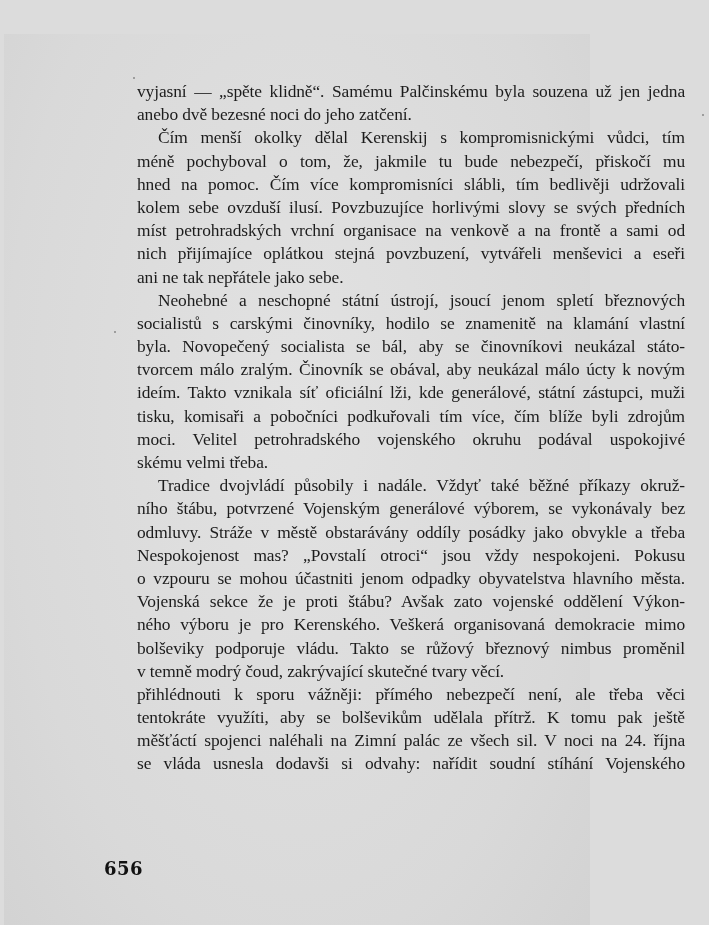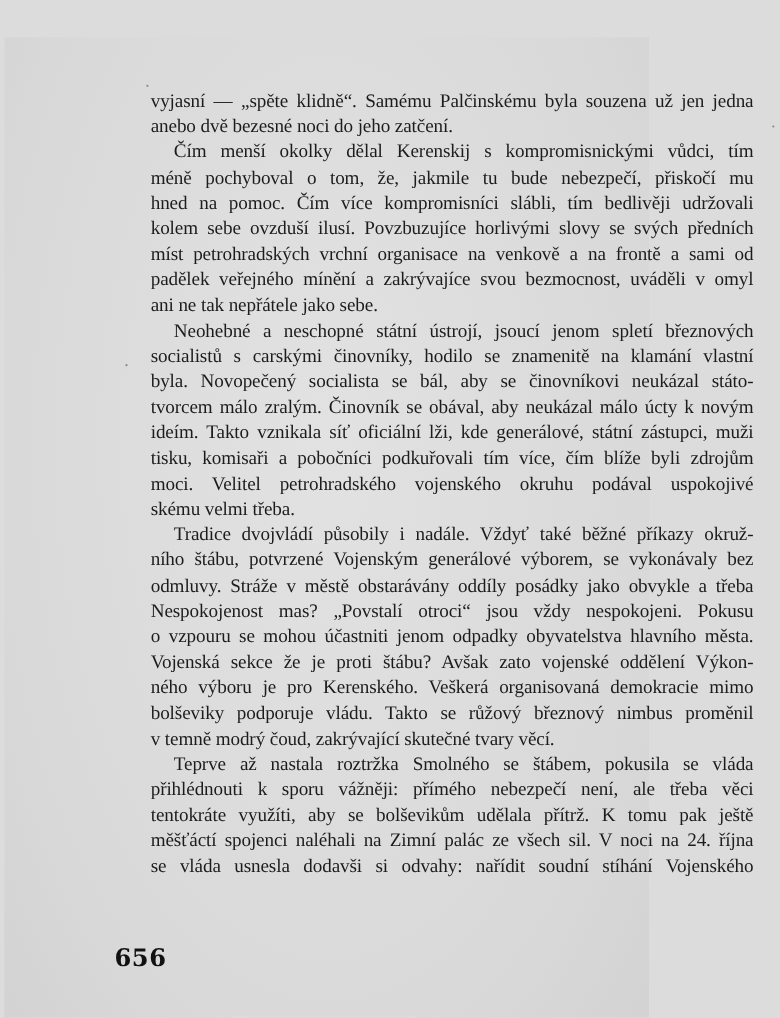--- a/index.html
+++ b/index.html
@@ -42,21 +42,21 @@
     }
     .line.indent {
       padding-left: 21px;
     }
     .page-number {
       position: absolute;
       left: 100px;
       top: 824px;
       font-family: "DejaVu Serif", "Liberation Serif", serif;
       font-weight: bold;
-      font-size: 22px;
+      font-size: 18px;
       letter-spacing: 0.5px;
       color: #111;
     }
     .speck {
       position: absolute;
       width: 2px; height: 2px;
       border-radius: 50%;
       background: #888;
     }
   </style>
@@ -72,21 +72,21 @@
       <div>
         <div class="line">vyjasní — „spěte klidně“. Samému Palčinskému byla souzena už jen jedna</div>
         <div class="line last">anebo dvě bezesné noci do jeho zatčení.</div>
       </div>
       <div>
         <div class="line indent">Čím menší okolky dělal Kerenskij s kompromisnickými vůdci, tím</div>
         <div class="line">méně pochyboval o tom, že, jakmile tu bude nebezpečí, přiskočí mu</div>
         <div class="line">hned na pomoc. Čím více kompromisníci slábli, tím bedlivěji udržovali</div>
         <div class="line">kolem sebe ovzduší ilusí. Povzbuzujíce horlivými slovy se svých předních</div>
         <div class="line">míst petrohradských vrchní organisace na venkově a na frontě a sami od</div>
-        <div class="line">padělek veřejného mínění a zakrývajíce svou bezmocnost, uváděli v omyl</div>
+        <div class="line">nich přijímajíce oplátkou stejná povzbuzení, vytvářeli menševici a eseři</div>
         <div class="line last">ani ne tak nepřátele jako sebe.</div>
       </div>
       <div>
         <div class="line indent">Neohebné a neschopné státní ústrojí, jsoucí jenom spletí březnových</div>
         <div class="line">socialistů s carskými činovníky, hodilo se znamenitě na klamání vlastní</div>
         <div class="line">byla. Novopečený socialista se bál, aby se činovníkovi neukázal státo-</div>
         <div class="line">tvorcem málo zralým. Činovník se obával, aby neukázal málo úcty k novým</div>
         <div class="line">ideím. Takto vznikala síť oficiální lži, kde generálové, státní zástupci, muži</div>
         <div class="line">tisku, komisaři a pobočníci podkuřovali tím více, čím blíže byli zdrojům</div>
         <div class="line">moci. Velitel petrohradského vojenského okruhu podával uspokojivé</div>
@@ -97,21 +97,20 @@
         <div class="line">ního štábu, potvrzené Vojenským generálové výborem, se vykonávaly bez</div>
         <div class="line">odmluvy. Stráže v městě obstarávány oddíly posádky jako obvykle a třeba</div>
         <div class="line">Nespokojenost mas? „Povstalí otroci“ jsou vždy nespokojeni. Pokusu</div>
         <div class="line">o vzpouru se mohou účastniti jenom odpadky obyvatelstva hlavního města.</div>
         <div class="line">Vojenská sekce že je proti štábu? Avšak zato vojenské oddělení Výkon-</div>
         <div class="line">ného výboru je pro Kerenského. Veškerá organisovaná demokracie mimo</div>
         <div class="line">bolševiky podporuje vládu. Takto se růžový březnový nimbus proměnil</div>
         <div class="line last">v temně modrý čoud, zakrývající skutečné tvary věcí.</div>
       </div>
       <div>
-        <div class="line indent">Teprve až nastala roztržka Smolného se štábem, pokusila se vláda</div>
         <div class="line">přihlédnouti k sporu vážněji: přímého nebezpečí není, ale třeba věci</div>
         <div class="line">tentokráte využíti, aby se bolševikům udělala přítrž. K tomu pak ještě</div>
         <div class="line">měšťáctí spojenci naléhali na Zimní palác ze všech sil. V noci na 24. října</div>
         <div class="line">se vláda usnesla dodavši si odvahy: nařídit soudní stíhání Vojenského</div>
       </div>
     </div>
 
   <div class="page-number">656</div>
 </div>
 

